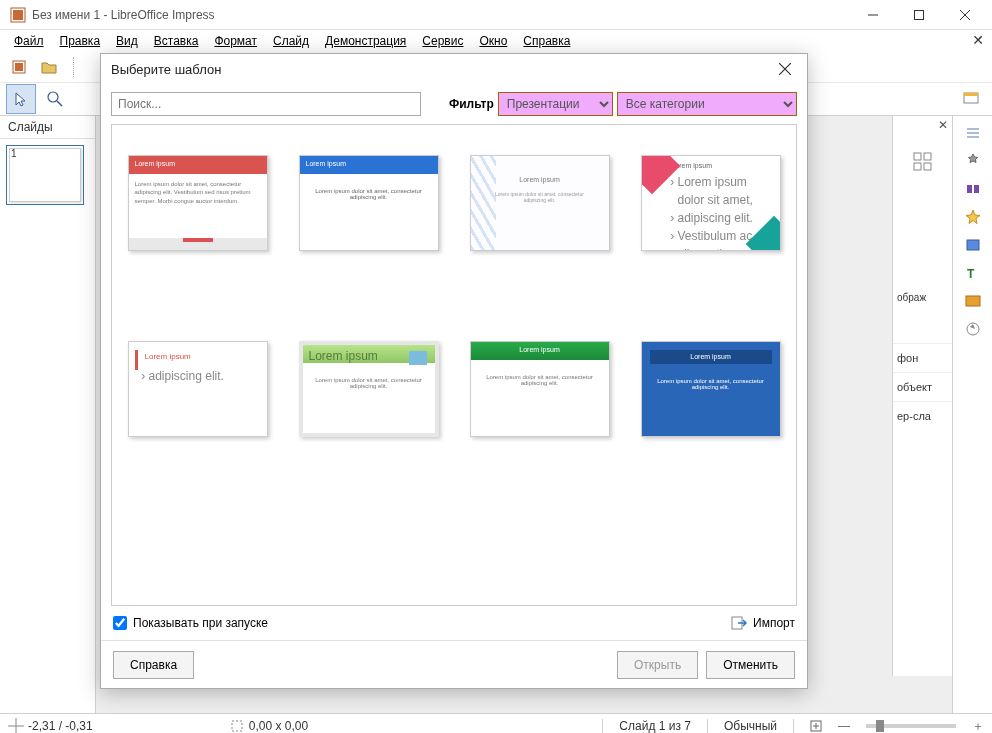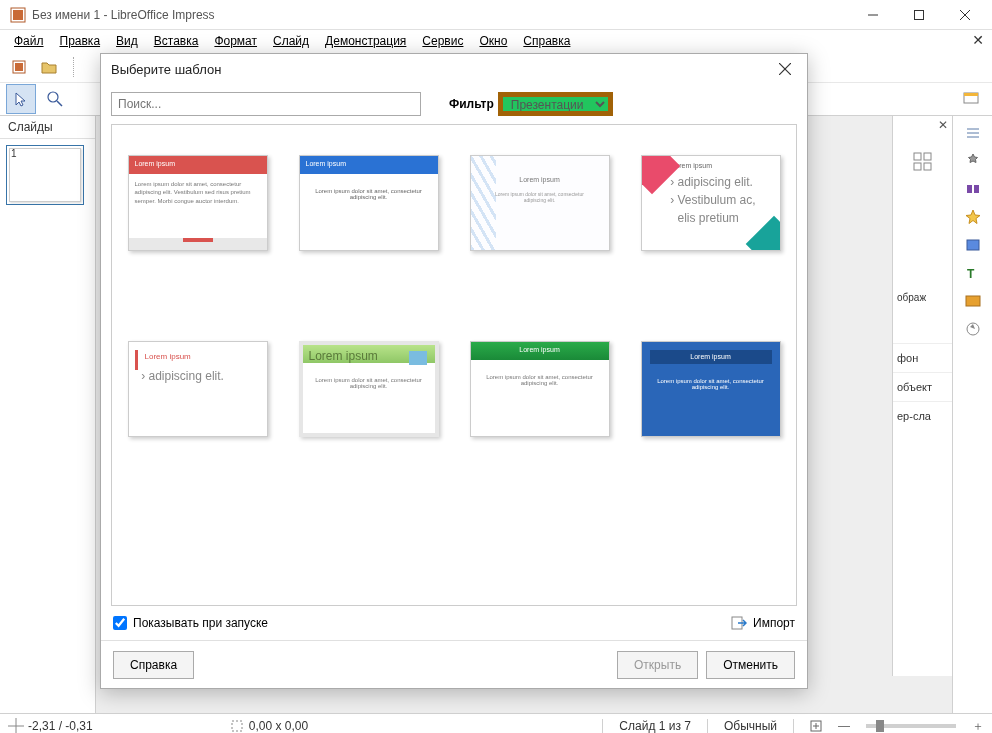--- a/index.html
+++ b/index.html
@@ -58,21 +58,21 @@
 
 
 .modal-backdrop { position: absolute; left: 0; top: 0; right: 0; bottom: 0; }
 .modal { position: absolute; left: 100px; top: 53px; width: 708px; height: 636px; background: #fff; border: 1px solid #aaa; box-shadow: 0 4px 20px rgba(0,0,0,.25); display: flex; flex-direction: column; }
 .modal-header { height: 30px; display: flex; align-items: center; padding: 0 10px; }
 .modal-header .mtitle { flex: 1; font-size: 13px; color: #222; }
 .modal-header .mclose { width: 24px; height: 24px; display: flex; align-items: center; justify-content: center; }
 .modal-filter { height: 40px; display: flex; align-items: center; padding: 0 10px; gap: 4px; }
 .modal-filter input[type=text] { height: 24px; width: 310px; border: 1px solid #aaa; padding: 0 6px; font-size: 12px; color: #777; }
 .modal-filter .flabel { font-weight: bold; }
-.modal-filter select { height: 24px; border: 5px solid #a16207; background: #22c55e; padding: 0 4px; font-size: 12px; color: #555; }
+.modal-filter select { height: 24px; border: 1px solid #a16207; background: #f0abfc; padding: 0 4px; font-size: 12px; color: #555; }
 .modal-filter select.sel1 { width: 115px; }
 .modal-filter select.sel2 { flex: 1; }
 .modal-body { flex: 1; border: 1px solid #ccc; margin: 0 10px; padding: 30px 0 0 0; overflow: auto; }
 .tmpl-grid { display: grid; grid-template-columns: repeat(4, 1fr); justify-items: center; row-gap: 90px; }
 .tmpl { width: 140px; height: 96px; border: 1px solid #ccc; box-shadow: 2px 2px 4px rgba(0,0,0,.2); position: relative; overflow: hidden; background: #fff; }
 .modal-footer1 { height: 34px; display: flex; align-items: center; padding: 0 12px; }
 .modal-footer1 .chk { display: flex; align-items: center; gap: 6px; }
 .modal-footer1 .chk input { width: 14px; height: 14px; }
 .modal-footer1 .spacer { flex: 1; }
 .modal-footer1 .import { display: flex; align-items: center; gap: 6px; }
@@ -322,20 +322,21 @@
             <line x1="0" y1="0" x2="12" y2="12" stroke="#333" stroke-width="1.2"></line>
             <line x1="12" y1="0" x2="0" y2="12" stroke="#333" stroke-width="1.2"></line>
           </svg>
         </div>
     </div>
     <div class="modal-filter">
       <input type="text" placeholder="Поиск..." style="">
       <span style="flex:0 0 20px"></span>
       <span class="flabel">Фильтр</span>
       <select class="sel1"><option>Презентации</option></select>
+      <select class="sel2"><option>Все категории</option></select>
     </div>
     <div class="modal-body">
       <div class="tmpl-grid">
 
         <div class="tmpl t1">
           <div class="head">Lorem ipsum</div>
           <div class="body">Lorem ipsum dolor sit amet, consectetur adipiscing elit. Vestibulum sed risus pretium semper. Morbi congue auctor interdum.</div>
           <div class="foot">
               <div class="red"></div>
             </div>
@@ -350,20 +351,21 @@
           <div class="body">Lorem ipsum dolor sit amet, consectetur adipiscing elit.</div>
         </div>
         <div class="tmpl t4">
           <div class="corner1b"></div>
             <div class="corner1"></div>
           <div class="corner2b"></div>
             <div class="corner2"></div>
           <div class="title">Lorem ipsum</div>
           <div class="body">
               <ul style="list-style:none">
+                <li>Lorem ipsum dolor sit amet,</li>
                 <li>adipiscing elit.</li>
                 <li>Vestibulum ac, elis pretium</li>
               </ul>
             </div>
         </div>
 
         <div class="tmpl t5">
           <div class="bar"></div>
           <div class="title">Lorem ipsum</div>
           <div class="body">

